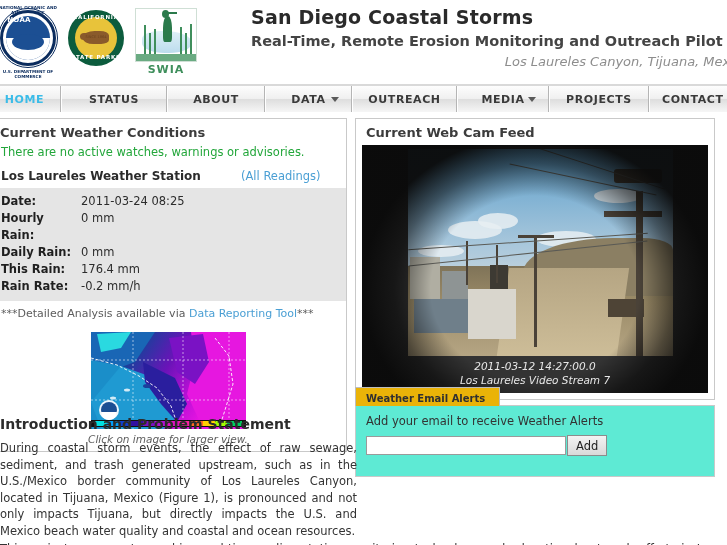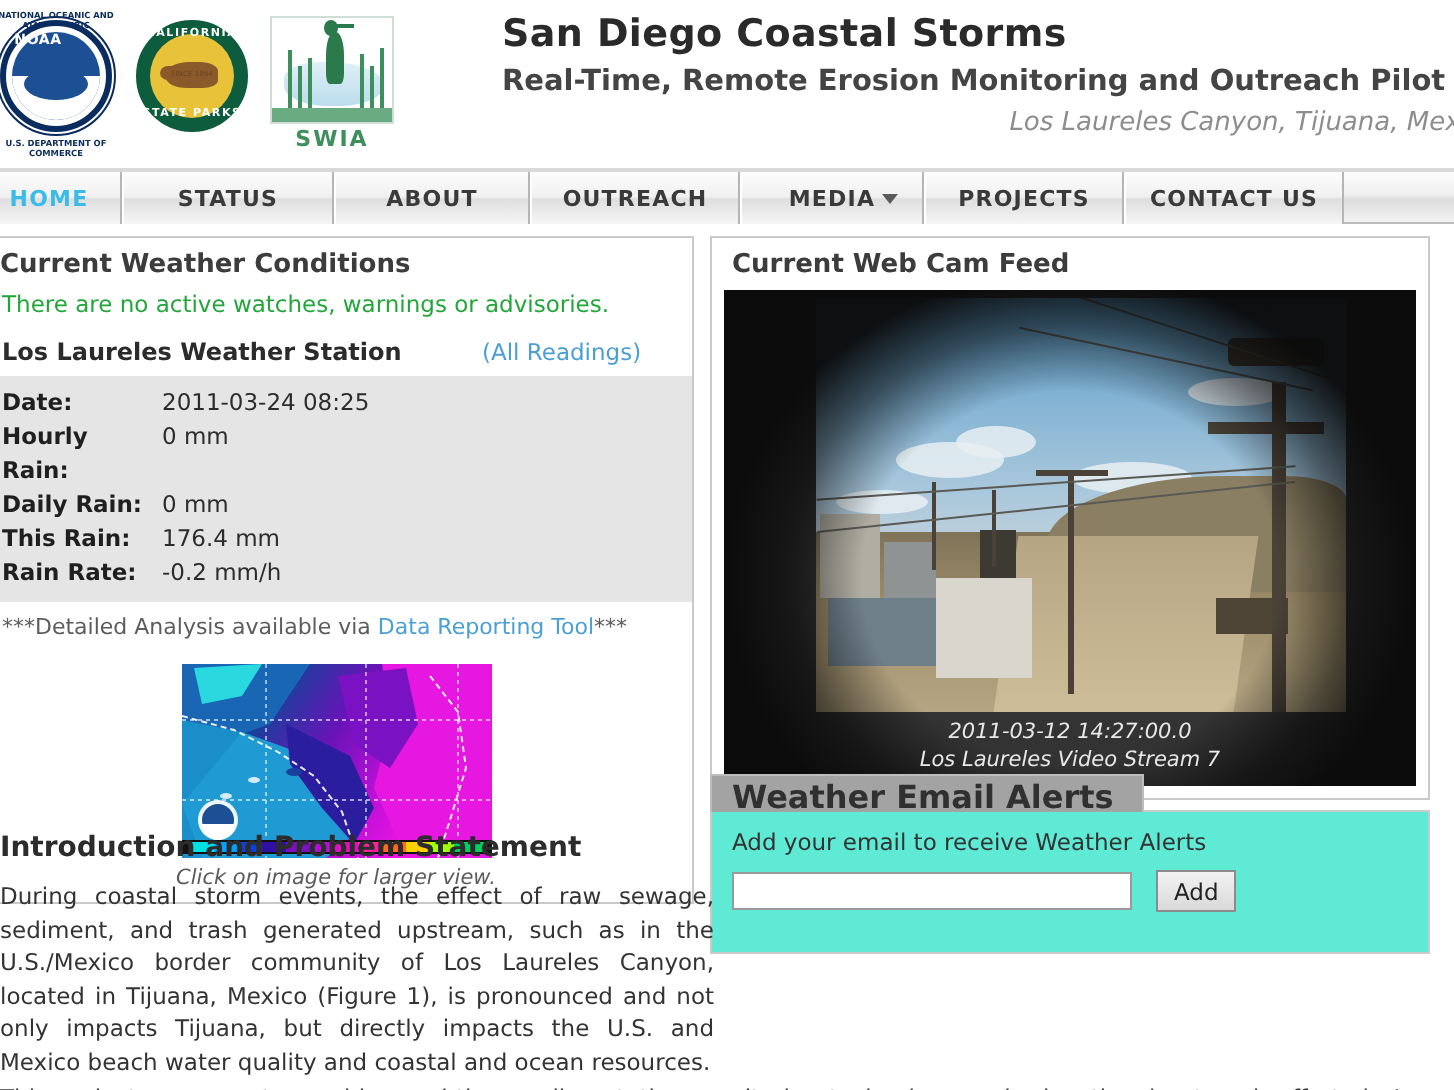--- a/index.html
+++ b/index.html
@@ -346,40 +346,40 @@
     text-align: center; color: #e8e8e8;
     font-size: 10.5px; font-style: italic; line-height: 14px;
   }
 
   
   #email-wrap {
     position: absolute; left: 366px; top: 275px; width: 360px;
   }
   #email-tab {
     display: inline-block;
-    background: #a3a3a3;
+    background: #eab308;
     border: 1px solid #bdbdbd;
     border-bottom: none;
     padding: 4px 14px 2px 10px;
-    font-size: 16px; font-weight: bold; color: #303030;
+    font-size: 10px; font-weight: bold; color: #303030;
     position: relative;
     height: 19px;
     overflow: hidden;
     line-height: 13px;
     vertical-align: bottom;
   }
   #email-body {
     border: 1px solid #c9c9c9;
     background: #5eead4;
     padding: 8px 10px 14px 10px;
     margin-top: -1px;
     height: 72px;
   }
   #email-label { font-size: 11.5px; color: #333; margin-bottom: 7px; }
-  #email-row { display: flex; align-items: center; gap: 12px; }
+  #email-row { display: flex; align-items: center; gap: 1px; }
   #email-input {
     width: 200px; height: 19px;
     border: 1px solid #9a9a9a;
     background: #fff;
     font-size: 11px;
     padding: 0 4px;
     font-family: "DejaVu Sans", "Liberation Sans", sans-serif;
   }
   #add-btn {
     height: 21px; min-width: 38px;
@@ -446,20 +446,24 @@
 
   <div id="nav">
       <div class="navitem active" style="width: 72px;">
         <span>HOME</span>
       </div>
       <div class="navitem" style="width: 106px;">
         <span>STATUS</span>
       </div>
       <div class="navitem" style="width: 98px;">
         <span>ABOUT</span>
+      </div>
+      <div class="navitem" style="width: 87px;">
+        <span>DATA</span>
+        <span class="caret"></span>
       </div>
       <div class="navitem" style="width: 105px;">
         <span>OUTREACH</span>
       </div>
       <div class="navitem" style="width: 92px;">
         <span>MEDIA</span>
         <span class="caret"></span>
       </div>
       <div class="navitem" style="width: 100px;">
         <span>PROJECTS</span>

